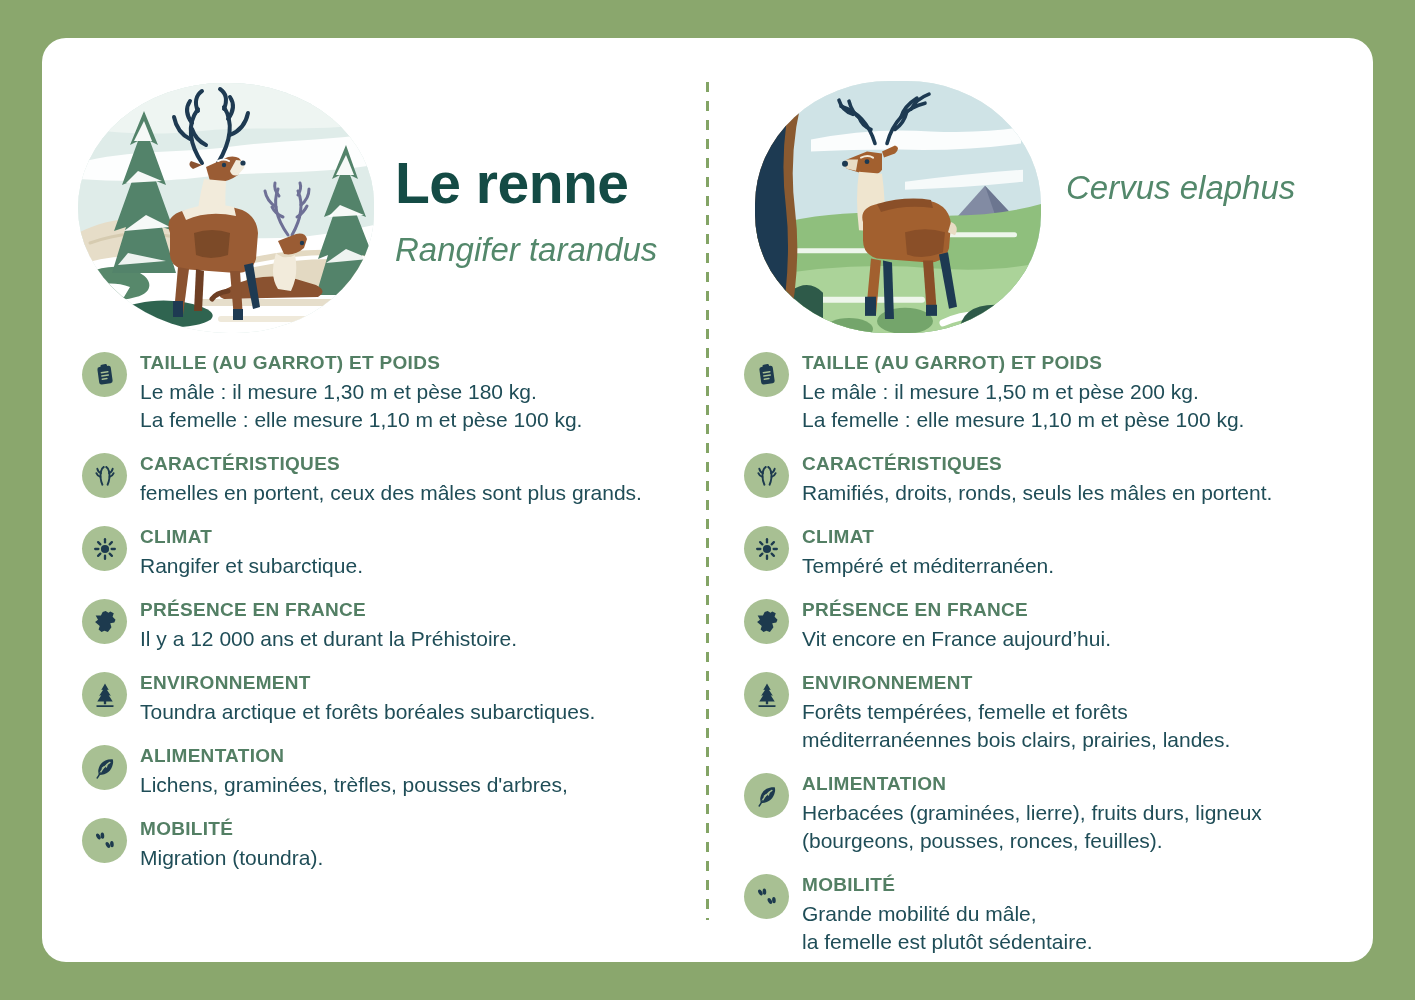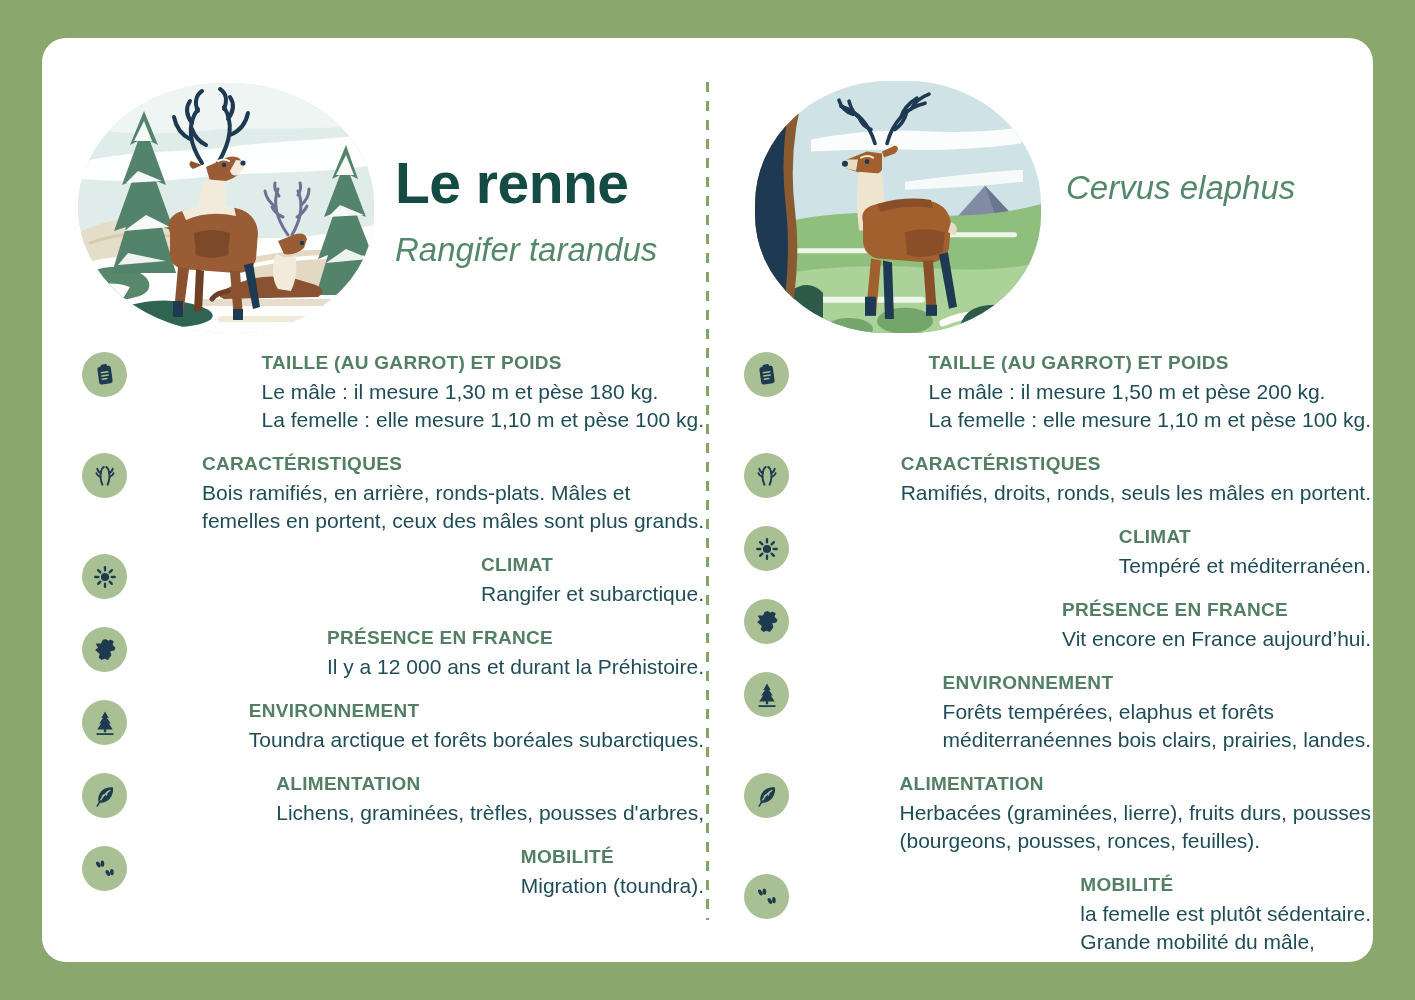--- a/index.html
+++ b/index.html
@@ -35,21 +35,21 @@
   .title{
     margin:0;font-size:57px;line-height:1.08;font-weight:700;
     color:var(--title,#144b45);letter-spacing:-0.5px;
   }
   .subtitle{
     margin-top:16px;font-size:33px;font-style:italic;font-weight:500;
     color:var(--sci,#53886b);
     text-align:center;
   }
   .sections{position:absolute;top:268px;left:0;right:0;display:flex;flex-direction:column;gap:18px;}
-  .section-row{display:flex;align-items:flex-start;justify-content:space-between;}
+  .section-row{display:flex;align-items:flex-start;}
   .icon-circle{
     flex:0 0 auto;width:45px;height:45px;border-radius:50%;
     background:var(--icon-bg,#a8c093);
     display:flex;align-items:center;justify-content:center;margin-top:1px;
   }
   .icon-circle svg{width:28px;height:28px;display:block;}
   .section-text{margin-left:13px;}
   .section-heading{
     font-size:19px;font-weight:700;color:var(--heading,#537f64);
     letter-spacing:0.3px;line-height:23px;margin-bottom:4px;
@@ -176,21 +176,20 @@
                   <path d="M8.7 7.9C8.9 6.4 9.8 5 11 4.2"></path>
                   <path d="M14.2 19.5C15.8 16 16.4 12.5 15.4 8.2"></path>
                   <path d="M15.5 9.5C17 9 18.2 7.6 18.6 5.8"></path>
                   <path d="M15.9 12.8C17.4 12.4 18.8 11.2 19.4 9.6"></path>
                   <path d="M15.3 7.9C15.1 6.4 14.2 5 13 4.2"></path>
                 </g>
               </svg>
             </div>
       <div class="section-text">
         <div class="section-heading">CARACTÉRISTIQUES</div>
-              <div class="body-line">Bois ramifiés, en arrière, ronds-plats. Mâles et</div>
               <div class="body-line">femelles en portent, ceux des mâles sont plus grands.</div>
             </div>
           </div>
           <div class="section-row">
       <div class="icon-circle">
               <svg viewBox="0 0 24 24">
                 <circle cx="12" cy="12" r="3.5" fill="#1d3a4e"></circle>
                 <g stroke="#1d3a4e" stroke-width="2" stroke-linecap="round">
                   <line x1="12" y1="3.6" x2="12" y2="6.3"></line>
                   <line x1="12" y1="17.7" x2="12" y2="20.4"></line>
@@ -401,55 +400,55 @@
       <div class="icon-circle">
               <svg viewBox="0 0 24 24">
                 <g fill="#1d3a4e">
                   <path d="M12 2.2 L15.2 7.8 L13.6 7.4 L17 12.6 L15.2 12.2 L18.6 17.6 L13 17.6 L13 20 L11 20 L11 17.6 L5.4 17.6 L8.8 12.2 L7 12.6 L10.4 7.4 L8.8 7.8 Z"></path>
                   <rect x="4.5" y="20.8" width="15" height="1.4" rx="0.7"></rect>
                 </g>
               </svg>
             </div>
       <div class="section-text">
         <div class="section-heading">ENVIRONNEMENT</div>
-              <div class="body-line">Forêts tempérées, elaphus et forêts</div>
+              <div class="body-line">Forêts tempérées, femelle et forêts</div>
               <div class="body-line">méditerranéennes bois clairs, prairies, landes.</div>
             </div>
           </div>
           <div class="section-row">
       <div class="icon-circle">
               <svg viewBox="0 0 24 24">
                 <path fill="#1d3a4e" d="M18.6 4.6 C12 4.2 7.4 7.6 6.3 13.6 C6 15.3 6.3 16.8 7 18 C13.5 17.8 17.6 14.4 18.8 8.3 C19.1 7 19 5.7 18.6 4.6 Z"></path>
                 <g stroke="#a8c093" stroke-width="1.1" fill="none" stroke-linecap="round">
                   <path d="M16.2 7.2 C12.5 9.6 9.8 12.6 7.9 16.2"></path>
                   <path d="M14 8.6 L13.2 11.2"></path>
                   <path d="M11.2 11 L9.6 12.2"></path>
                 </g>
                 <path stroke="#1d3a4e" stroke-width="1.3" fill="none" stroke-linecap="round" d="M7.9 16.2 C7 18 6.3 19.4 5.3 20.6"></path>
               </svg>
             </div>
       <div class="section-text">
         <div class="section-heading">ALIMENTATION</div>
-              <div class="body-line">Herbacées (graminées, lierre), fruits durs, pousses</div>
+              <div class="body-line">Herbacées (graminées, lierre), fruits durs, ligneux</div>
               <div class="body-line">(bourgeons, pousses, ronces, feuilles).</div>
             </div>
           </div>
           <div class="section-row">
       <div class="icon-circle">
               <svg viewBox="0 0 24 24">
                 <g fill="#1d3a4e" transform="rotate(-18 12 12)">
                   <ellipse cx="7.8" cy="6.6" rx="1.55" ry="2.7" transform="rotate(-14 7.8 6.6)"></ellipse>
                   <ellipse cx="11.3" cy="7" rx="1.55" ry="2.7" transform="rotate(14 11.3 7)"></ellipse>
                   <ellipse cx="13.3" cy="16" rx="1.55" ry="2.7" transform="rotate(-14 13.3 16)"></ellipse>
                   <ellipse cx="16.8" cy="16.4" rx="1.55" ry="2.7" transform="rotate(14 16.8 16.4)"></ellipse>
                 </g>
               </svg>
             </div>
       <div class="section-text">
         <div class="section-heading">MOBILITÉ</div>
+              <div class="body-line">Grande mobilité du mâle,</div>
               <div class="body-line">la femelle est plutôt sédentaire.</div>
-              <div class="body-line">Grande mobilité du mâle,</div>
             </div>
           </div>
         </div>
       </section>
   </div>
 </div>
 
 </body></html>

